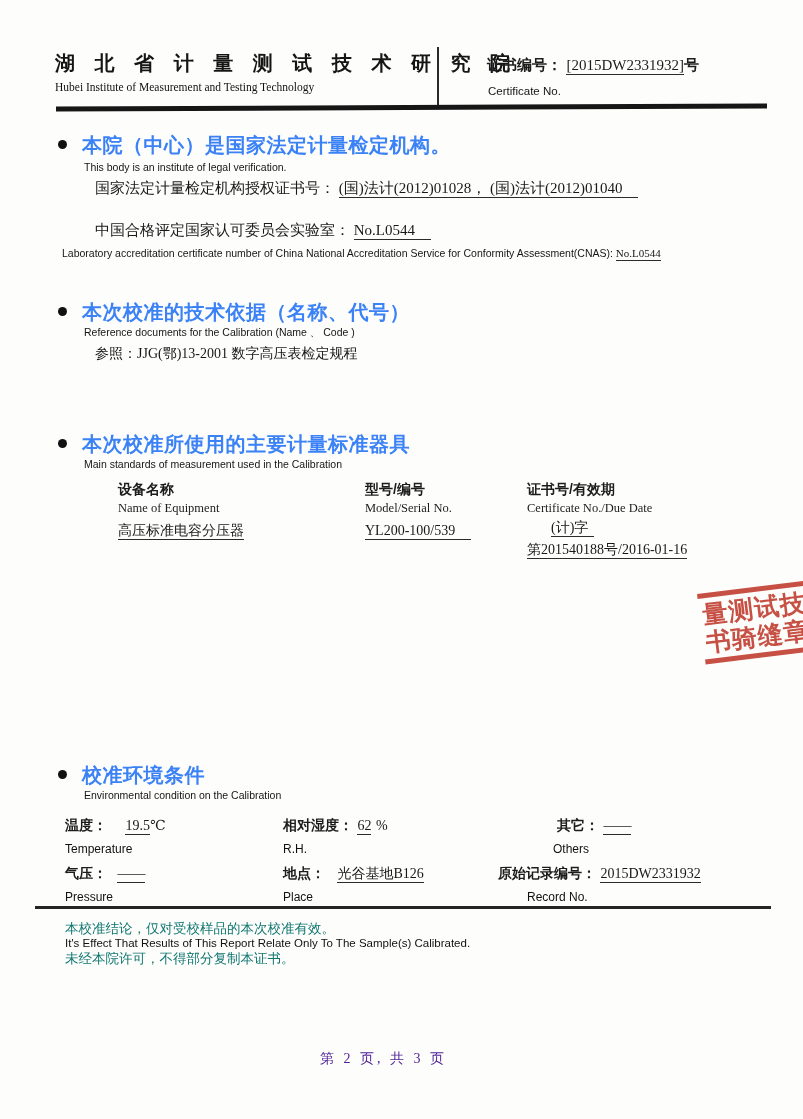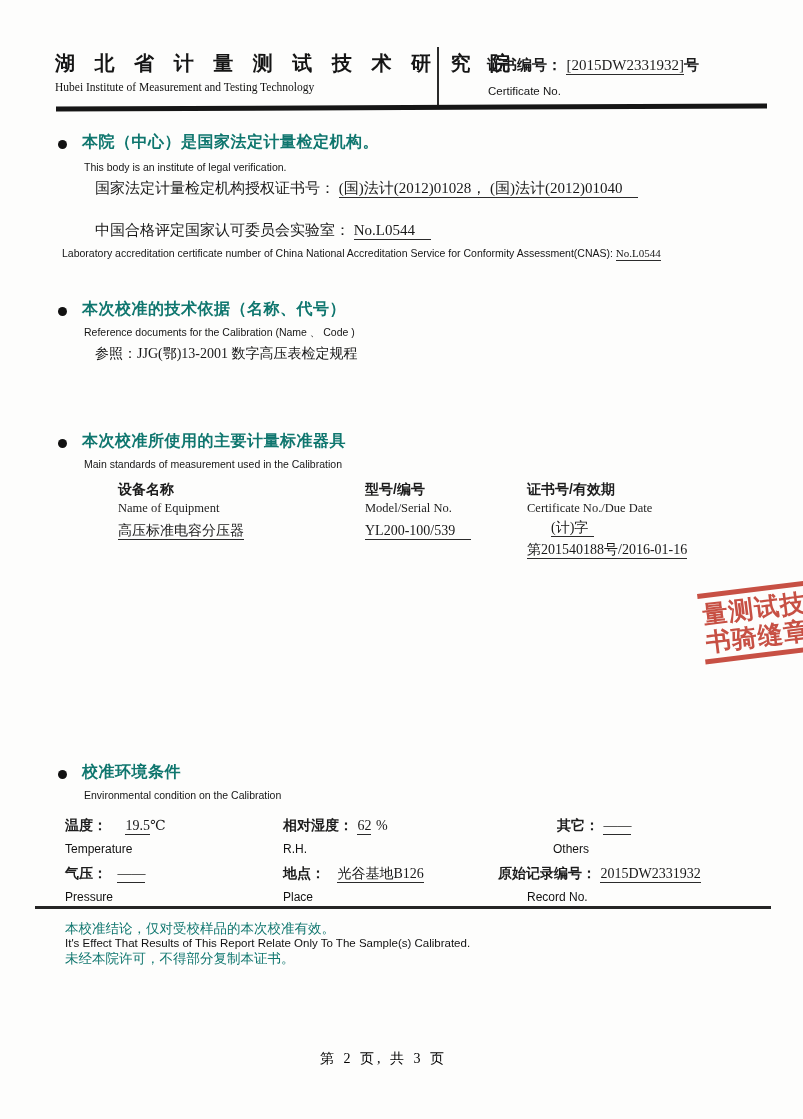--- a/index.html
+++ b/index.html
@@ -9,36 +9,36 @@
     font-family:"Liberation Sans","DejaVu Sans",sans-serif;
     color:#1c1c1c;
   }
   .abs{position:absolute;white-space:nowrap;}
   .serif{font-family:"Liberation Serif","DejaVu Serif",serif;}
   .org-cn{font-size:20px;font-weight:bold;letter-spacing:7px;color:#151515;}
   .org-en{font-size:11.5px;color:#111;}
   .cert-label{font-size:15px;font-weight:bold;}
   .cert-val{font-size:15px;}
   .en-sm{font-size:10.5px;color:#151515;}
-  .sec-title{font-size:16px;font-weight:bold;letter-spacing:0.5px;color:#0f766e;}
+  .sec-title{font-size:20px;font-weight:bold;letter-spacing:0.5px;color:#3b82f6;}
   .cn-line{font-size:15px;color:#181818;}
   .cn-line-sm{font-size:14px;color:#181818;}
   .bullet{width:9px;height:9px;border-radius:50%;background:#111;}
   .u{border-bottom:1.4px solid #2b2b2b;padding-bottom:1px;}
   .u-ext{padding-right:16px;}
   .rule-thick{position:absolute;left:56px;top:105px;width:711px;height:5px;background:#161616;transform:rotate(-0.25deg);}
   .rule-thin{position:absolute;background:#252525;}
   .vdiv{position:absolute;left:437px;top:47px;width:2px;height:61px;background:#2a2a2a;}
   .col-head-cn{font-size:14px;font-weight:bold;}
   .col-head-en{font-size:12.5px;font-family:"Liberation Serif","DejaVu Serif",serif;}
   .env-label{font-size:14px;font-weight:bold;}
   .env-en{font-size:12px;color:#101010;}
   .note-cn{font-size:13.5px;color:#0f766e;}
   .note-en{font-size:11.5px;color:#111;}
-  .page-num{font-size:14px;letter-spacing:3px;color:#000000;}
+  .page-num{font-size:14px;letter-spacing:3px;color:#4c1d95;}
   .stamp{
     position:absolute;left:697px;top:594px;width:150px;
     transform:rotate(-7deg);transform-origin:left top;
     border-top:5px solid;border-bottom:5px solid;
     padding:2px 2px 3px 3px;
     font-weight:bold;font-size:25px;line-height:1.12;letter-spacing:1px;
     opacity:0.88;
   }
 </style>
 </head>

